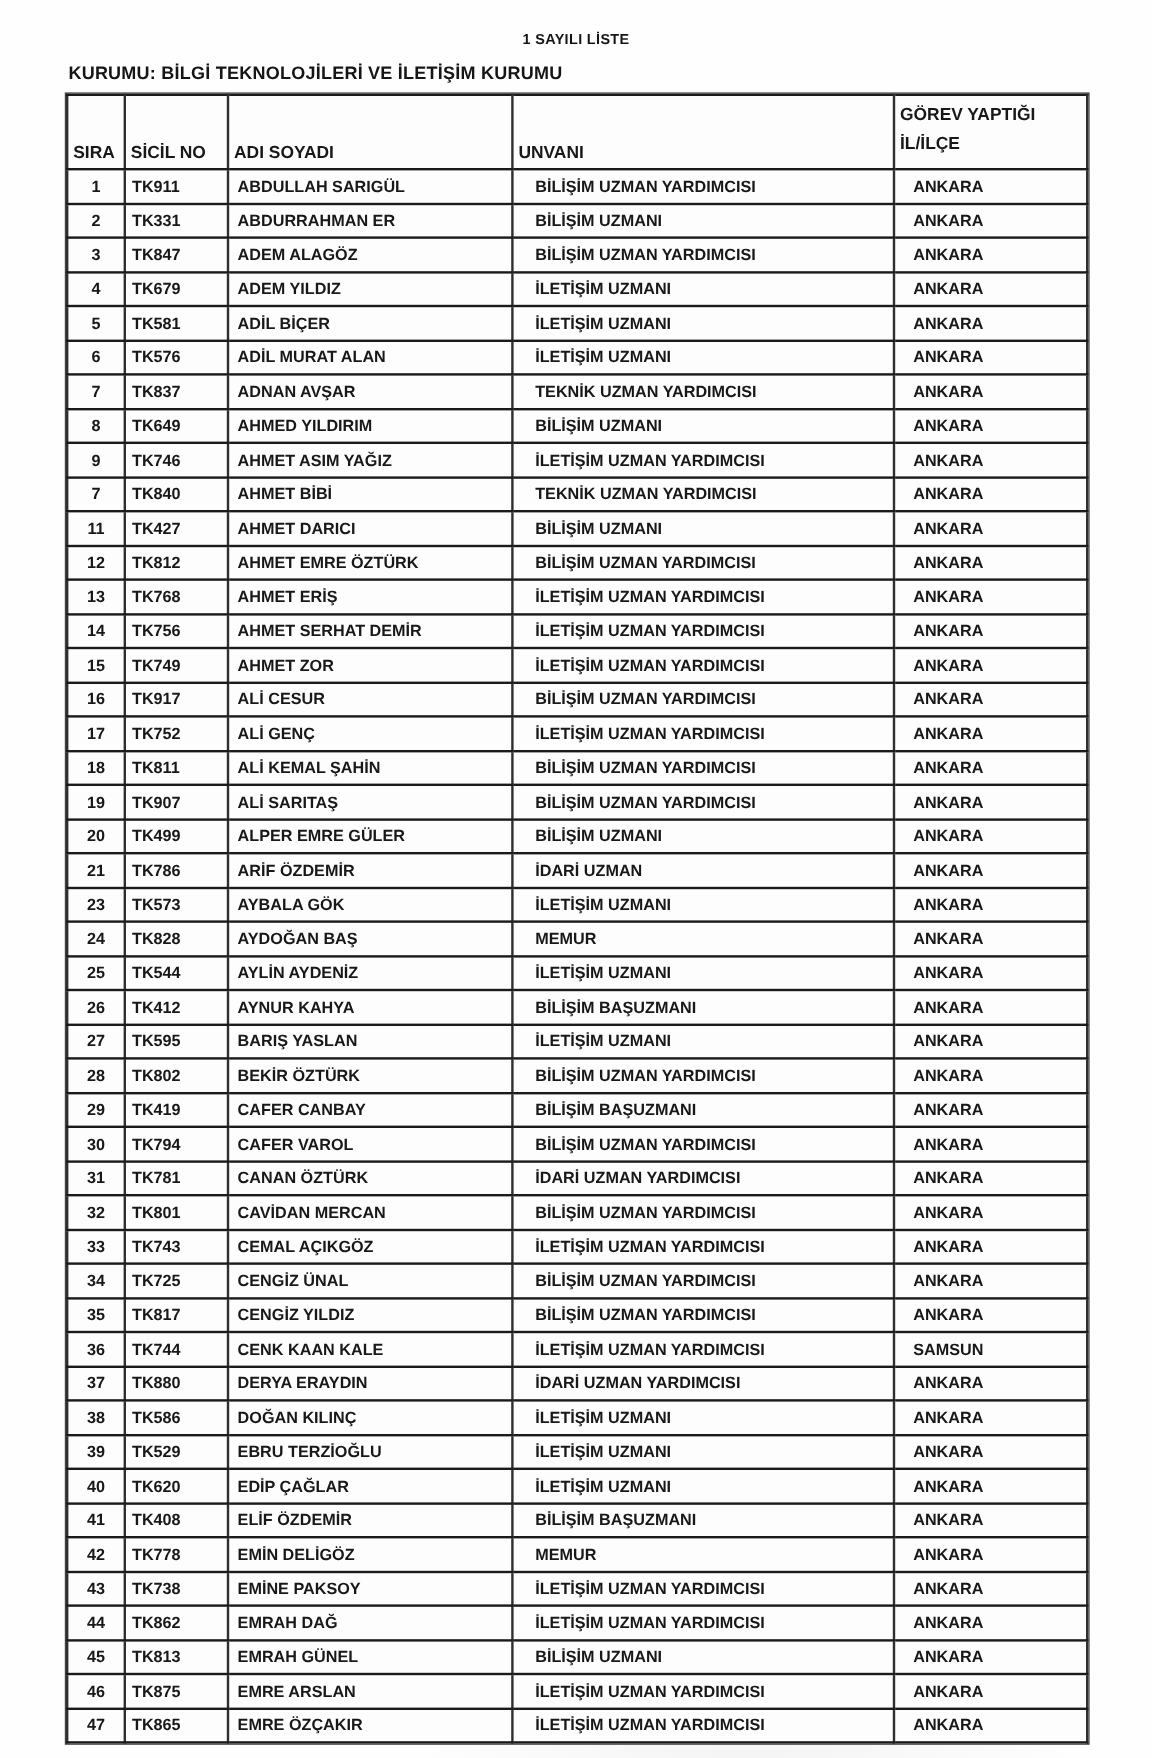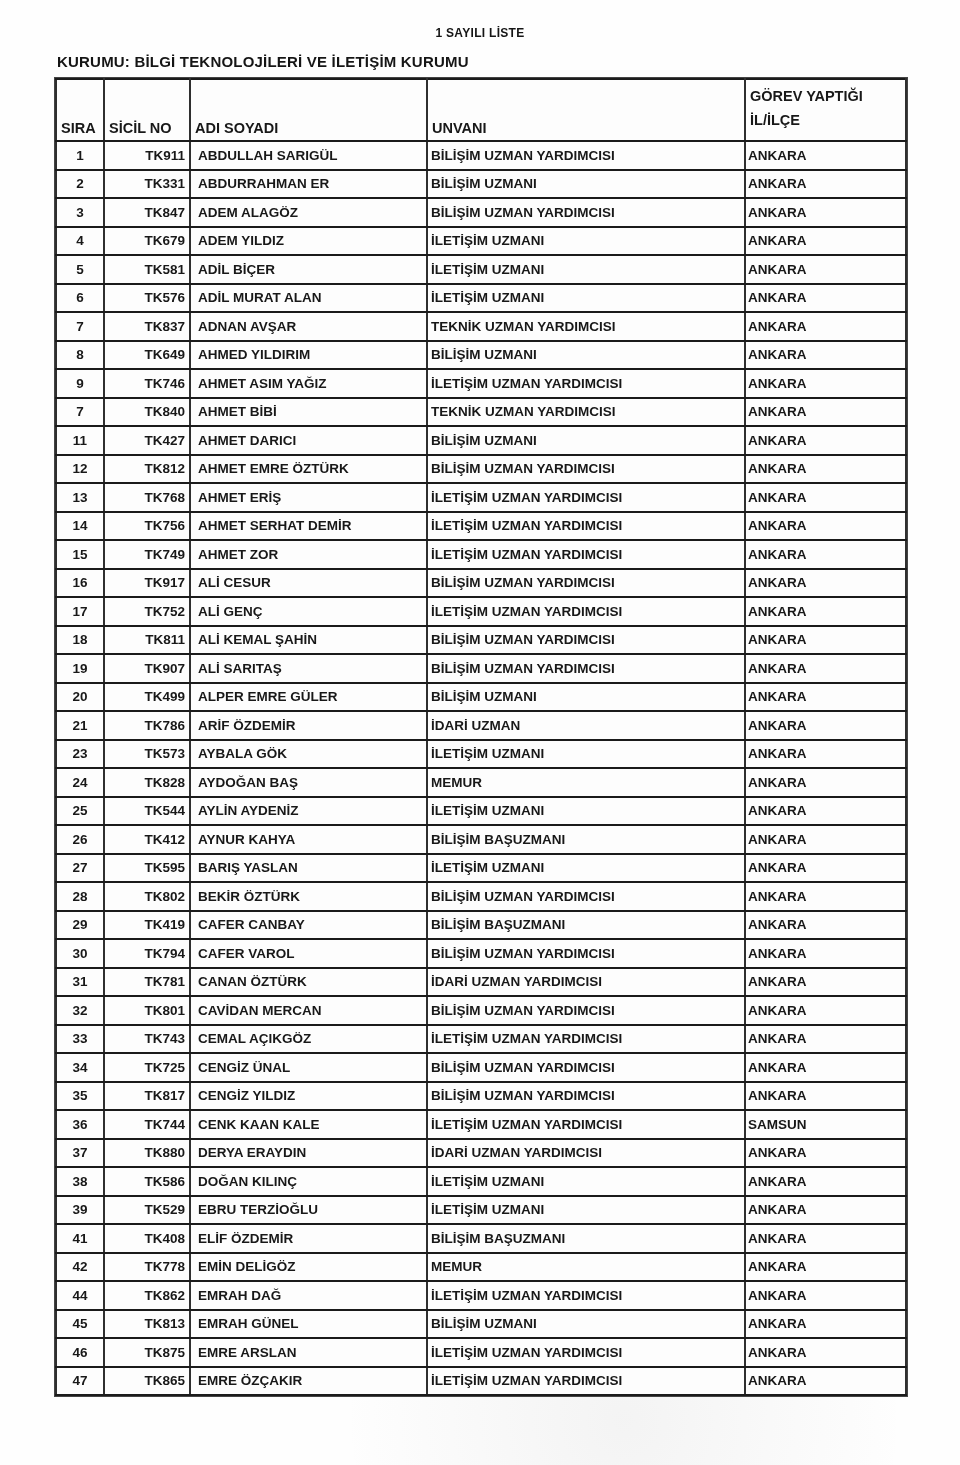--- a/index.html
+++ b/index.html
@@ -84,24 +84,24 @@
     vertical-align: middle;
     line-height: 1.65;
   }
   tbody td {
     height: 26.5px;
     font-size: 13.5px;
     padding: 0 4px;
     vertical-align: middle;
   }
   tbody td.cell-sira  { text-align: center; padding: 0; }
-  tbody td.cell-sicil { padding-left: 5px; text-align: right; }
+  tbody td.cell-sicil { padding-left: 5px; }
   tbody td.cell-ad    { padding-left: 7px; }
-  tbody td.cell-unvan { padding-left: 3px; margin-top: 16px; }
-  tbody td.cell-il    { padding-left: 2px; }
+  tbody td.cell-unvan { padding-left: 18px; margin-top: 16px; }
+  tbody td.cell-il    { padding-left: 15px; }
 </style>
 </head>
 <body>
 
 <div class="page">
 
   <div class="doc-title">1 SAYILI LİSTE</div>
 
   <div class="kurumu-line">KURUMU: BİLGİ TEKNOLOJİLERİ VE İLETİŞİM KURUMU</div>
 
@@ -422,37 +422,51 @@
     </tr>
 
     <tr>
       <td class="cell-sira">39</td>
       <td class="cell-sicil">TK529</td>
       <td class="cell-ad">EBRU TERZİOĞLU</td>
       <td class="cell-unvan">İLETİŞİM UZMANI</td>
       <td class="cell-il">ANKARA</td>
     </tr>
 
+    <tr>
+      <td class="cell-sira">40</td>
+      <td class="cell-sicil">TK620</td>
+      <td class="cell-ad">EDİP ÇAĞLAR</td>
+      <td class="cell-unvan">İLETİŞİM UZMANI</td>
+      <td class="cell-il">ANKARA</td>
+    </tr>
 
     <tr>
       <td class="cell-sira">41</td>
       <td class="cell-sicil">TK408</td>
       <td class="cell-ad">ELİF ÖZDEMİR</td>
       <td class="cell-unvan">BİLİŞİM BAŞUZMANI</td>
       <td class="cell-il">ANKARA</td>
     </tr>
 
     <tr>
       <td class="cell-sira">42</td>
       <td class="cell-sicil">TK778</td>
       <td class="cell-ad">EMİN DELİGÖZ</td>
       <td class="cell-unvan">MEMUR</td>
       <td class="cell-il">ANKARA</td>
     </tr>
 
+    <tr>
+      <td class="cell-sira">43</td>
+      <td class="cell-sicil">TK738</td>
+      <td class="cell-ad">EMİNE PAKSOY</td>
+      <td class="cell-unvan">İLETİŞİM UZMAN YARDIMCISI</td>
+      <td class="cell-il">ANKARA</td>
+    </tr>
 
     <tr>
       <td class="cell-sira">44</td>
       <td class="cell-sicil">TK862</td>
       <td class="cell-ad">EMRAH DAĞ</td>
       <td class="cell-unvan">İLETİŞİM UZMAN YARDIMCISI</td>
       <td class="cell-il">ANKARA</td>
     </tr>
 
     <tr>

